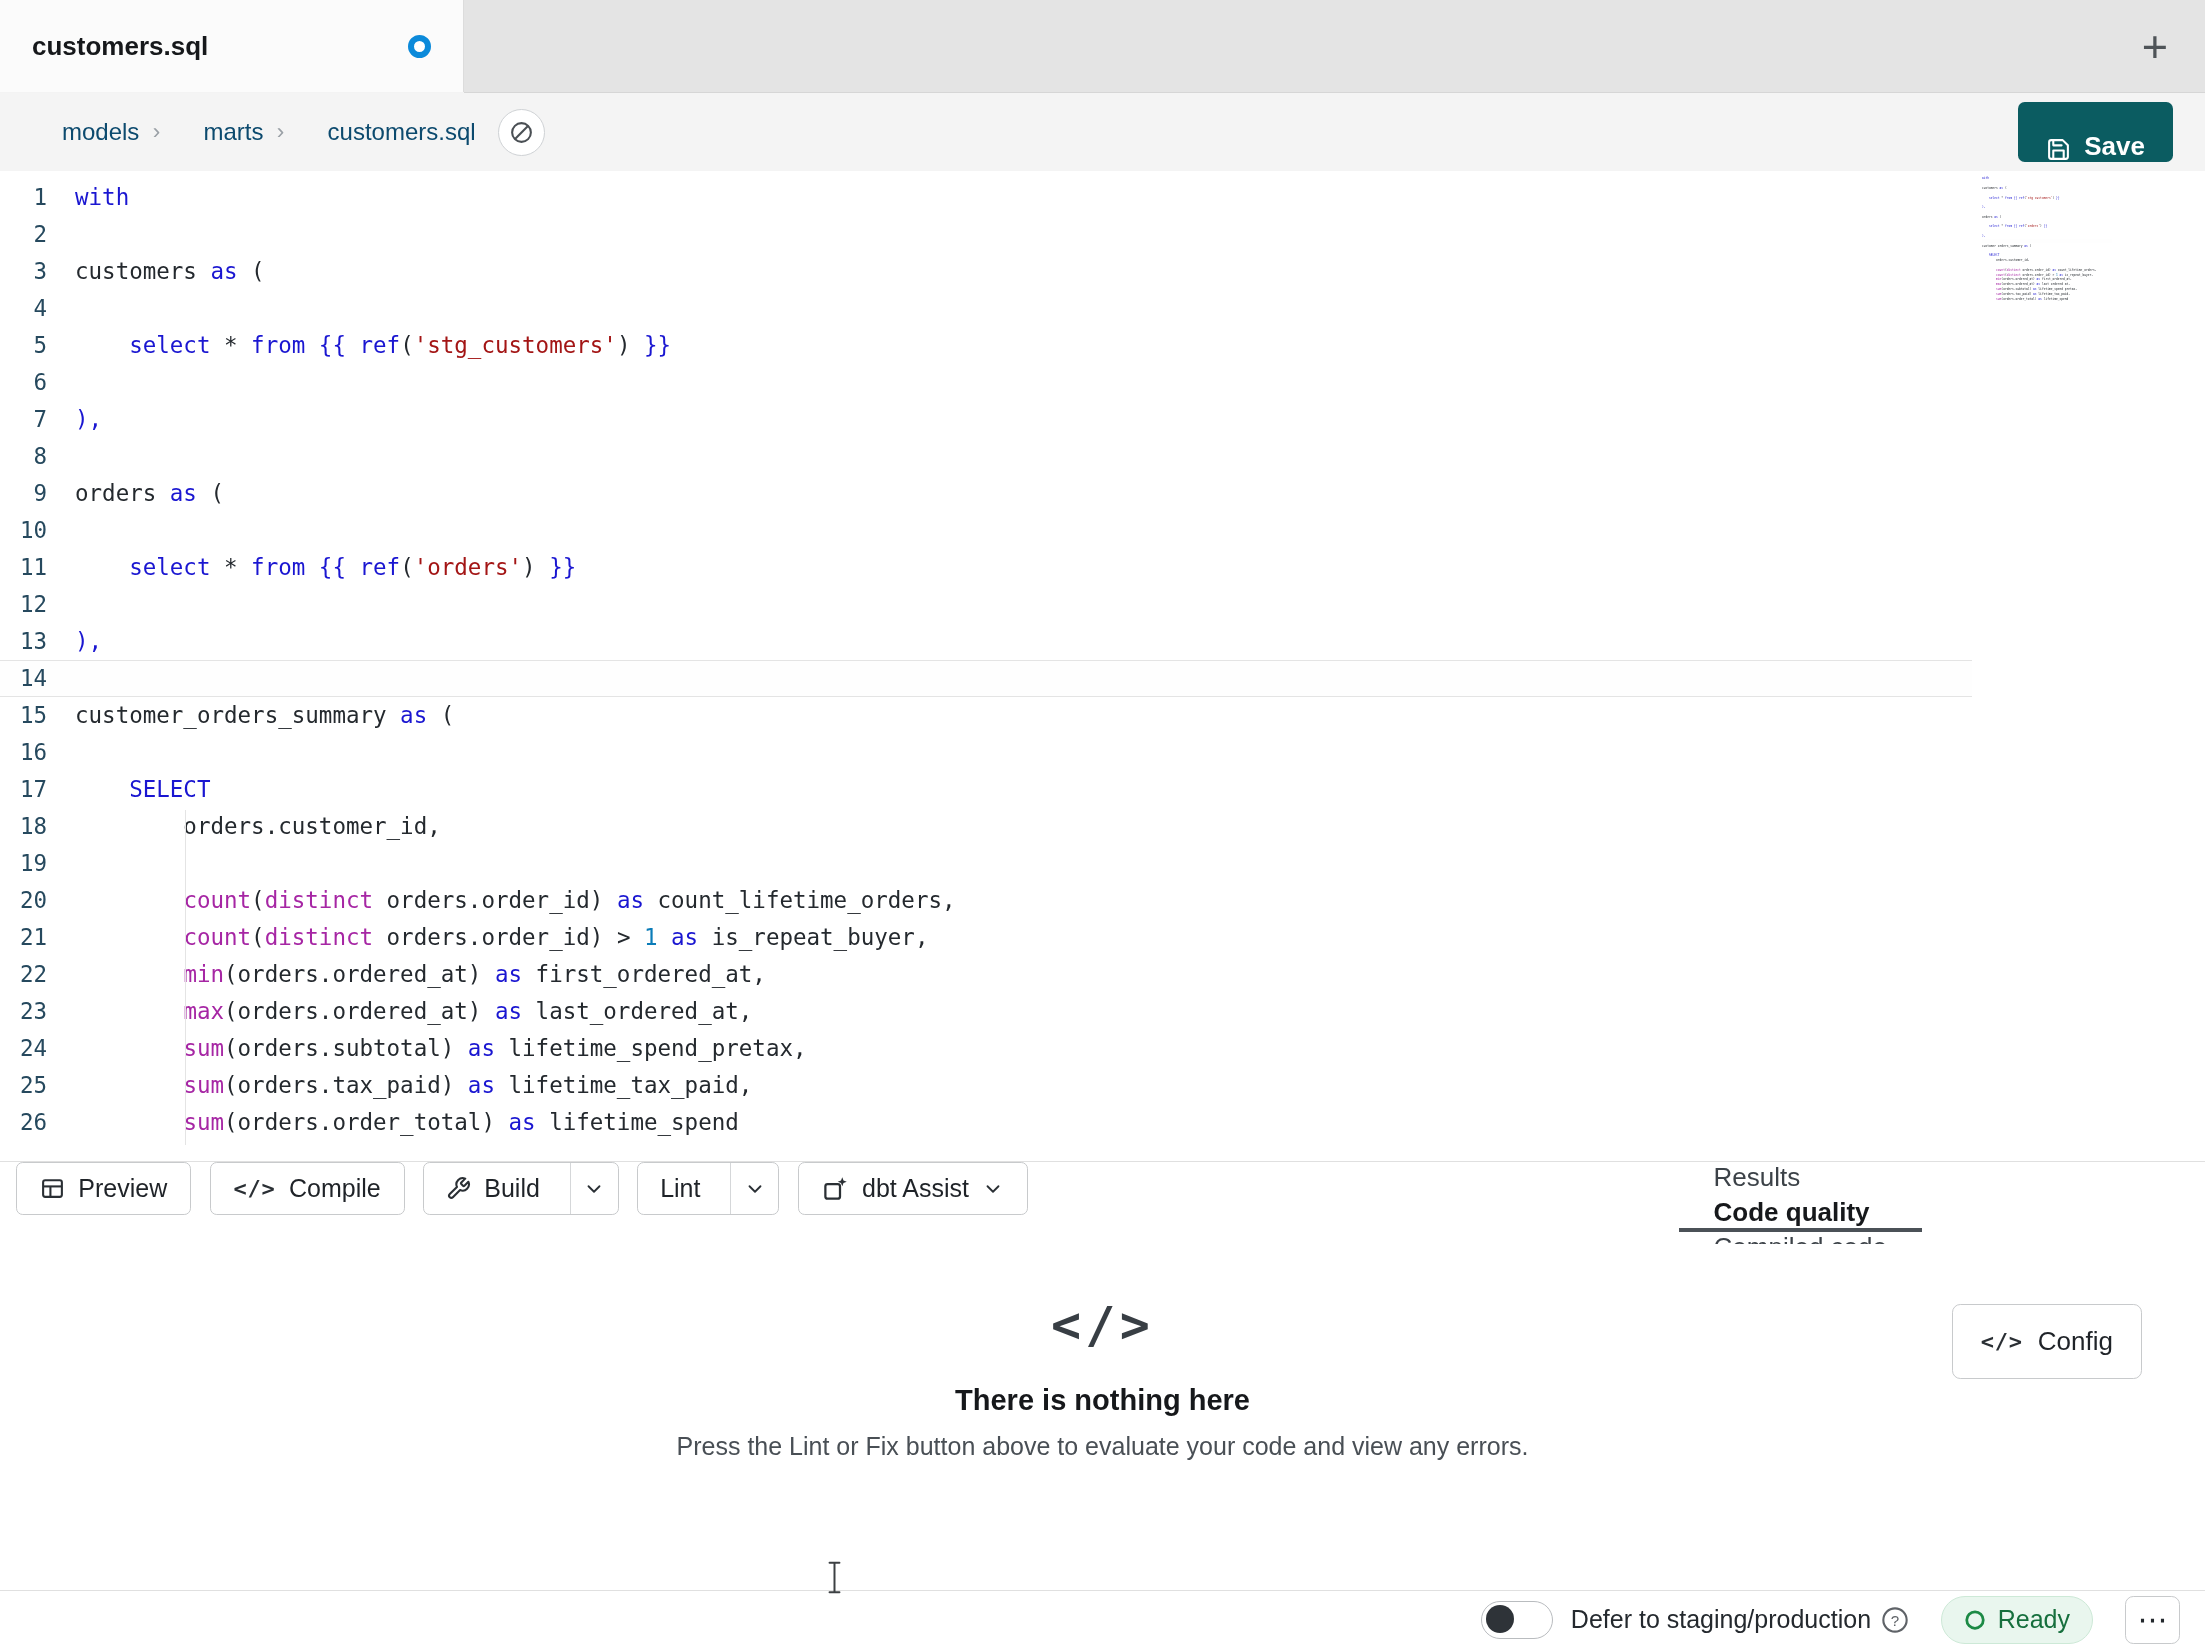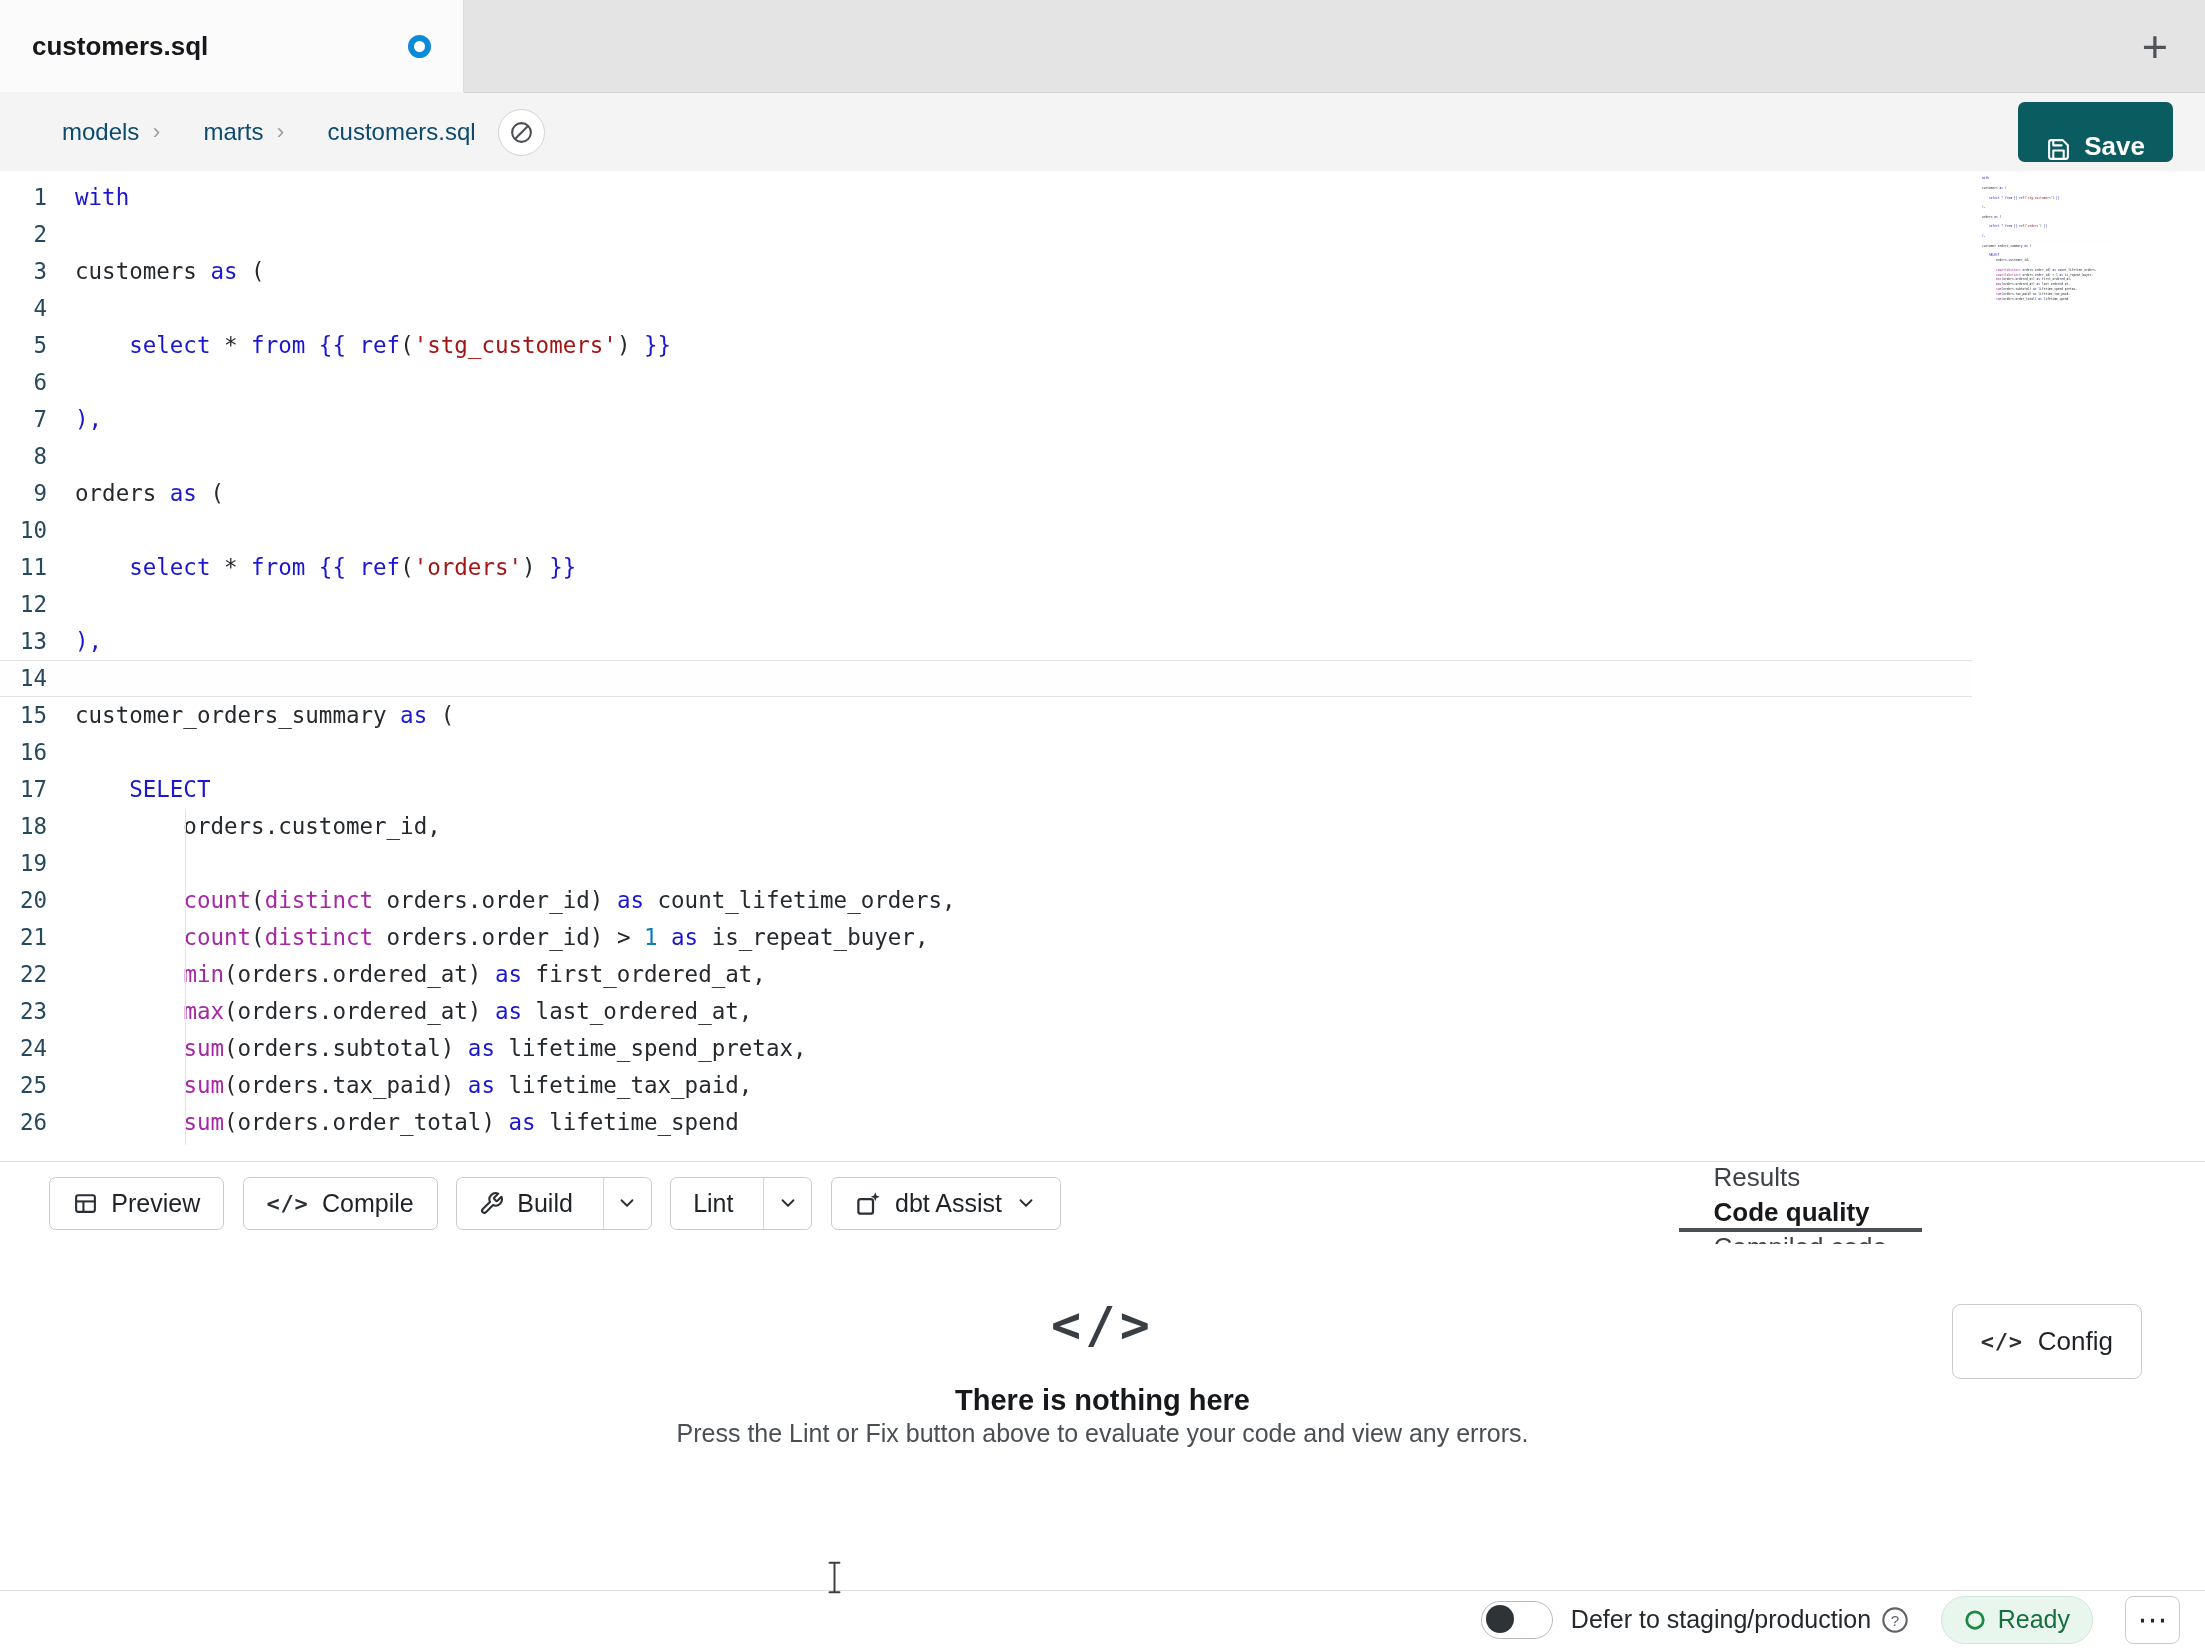--- a/index.html
+++ b/index.html
@@ -34,37 +34,37 @@
   .tk-str{color:#a31515;}
   .tk-num{color:#0b7cb8;}
   .tk-op{color:#24292e;}
   .tk-txt{color:#24292e;}
   .indent-guide{position:absolute;left:185px;top:639px;height:335px;width:0.8px;background:#e4e4e4;}
   .minimap{position:absolute;top:5px;right:93px;width:130px;height:217px;overflow:hidden;background:#fff;}
   .minimap-inner{width:1000px;transform:scale(0.13);transform-origin:0 0;}
   .minimap .code{padding-left:0;}
 
   
-  .toolbar{height:83px;border-top:0.8px solid #e0e0e0;background:#fff;display:flex;align-items:center;padding-left:49px;}
+  .toolbar{height:83px;border-top:0.8px solid #e0e0e0;background:#fff;display:flex;padding-left:16px;}
   .btn{height:53px;border:0.8px solid #c8cacc;border-radius:6.7px;background:#fff;display:flex;align-items:center;gap:13.3px;padding:0 23px;font-size:25px;color:#1f2328;margin-right:18.3px;}
   .btn.split{padding:0;gap:8px;}
   .split-main{height:100%;display:flex;align-items:center;gap:13.3px;padding:0 22px;font-size:25px;color:#1f2328;}
   .split-chevron{height:100%;width:48px;display:flex;align-items:center;justify-content:center;border-left:0.8px solid #d5d7d9;}
   .code-glyph{font-family:"DejaVu Sans Mono",monospace;font-weight:700;font-size:22px;letter-spacing:0.8px;color:#2a2f34;}
   .result-tabs{margin-left:auto;margin-right:283px;display:flex;height:100%;align-items:stretch;flex-direction:column;}
   .rtab{display:flex;align-items:center;padding:0 35px;font-size:26px;color:#3c4248;}
   .rtab.active{color:#16181b;font-weight:600;border-bottom:4.2px solid #4b5157;padding-top:4.2px;}
 
   
   .panel{height:346px;position:relative;background:#fff;}
   .config-btn{position:absolute;top:60px;right:63px;height:75px;padding:0 28px;border:0.8px solid #c8cacc;border-radius:8.3px;display:flex;align-items:center;gap:15px;font-size:26px;color:#1f2328;background:#fff;}
   .empty{position:absolute;left:0;right:0;top:52px;text-align:center;}
   .empty-icon{font-family:"DejaVu Sans Mono",monospace;font-size:50px;font-weight:700;color:#383e44;letter-spacing:4.2px;}
   .empty-title{margin-top:30px;font-size:29px;font-weight:700;color:#16181b;}
-  .empty-msg{margin-top:2px;font-size:25px;color:#494f55;}
+  .empty-msg{margin-top:15px;font-size:25px;color:#494f55;}
 
   
   .status-bar{height:58px;border-top:0.8px solid #e0e0e0;background:#fff;display:flex;align-items:center;justify-content:flex-end;padding-right:25px;}
   .toggle{width:72px;height:38px;border-radius:19px;background:#fff;border:1.7px solid #b9bcbf;position:relative;flex:0 0 auto;}
   .toggle-knob{position:absolute;left:4.2px;top:3.3px;width:28px;height:28px;border-radius:50%;background:#2e3338;}
   .defer-label{margin-left:18.3px;font-size:25px;color:#24292e;}
   .help-icon-wrap{margin-left:10px;color:#5f6368;}
   .ready-pill{margin-left:32px;height:48px;padding:0 22px;border-radius:24px;background:#e9f6ee;border:0.8px solid #cde9d7;display:flex;align-items:center;gap:11.7px;}
   .ready-label{font-size:25px;font-weight:400;color:#166f3d;}
   .more-btn{margin-left:32px;width:55px;height:48px;border:0.8px solid #c8cacc;border-radius:8.3px;font-size:30px;color:#24292e;display:flex;align-items:center;justify-content:center;line-height:1;}

